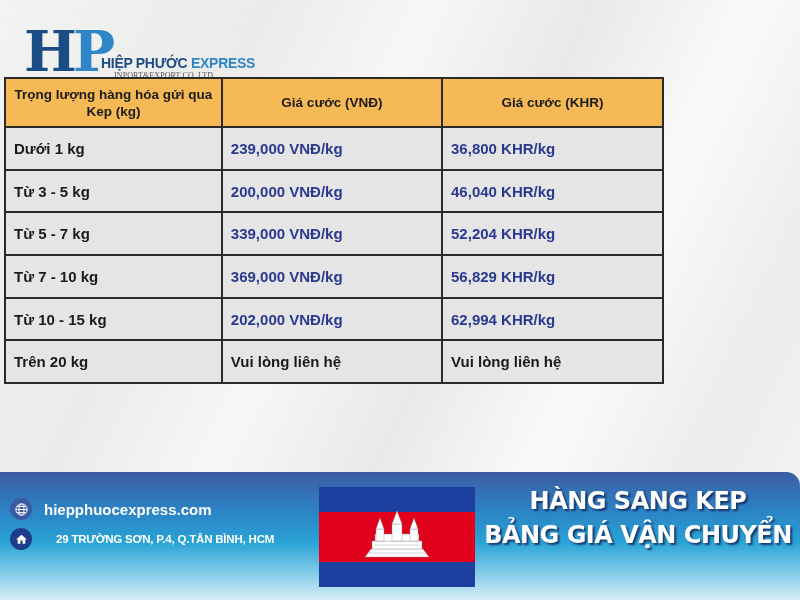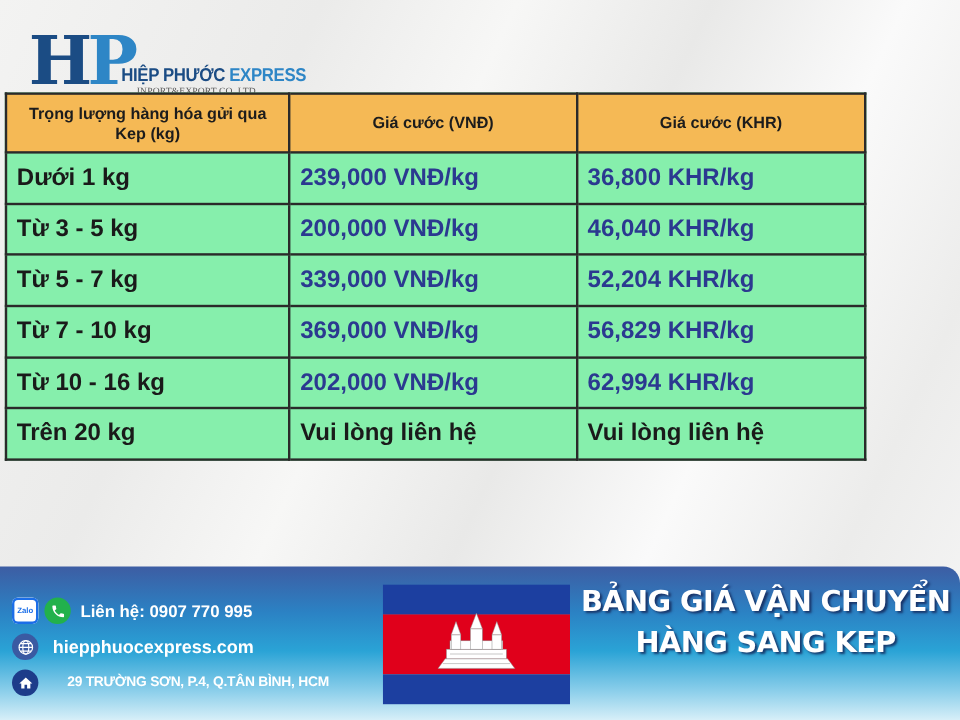--- a/index.html
+++ b/index.html
@@ -30,34 +30,34 @@
     .logo-name .light { color: #2e86c6; }
     .logo-sub {
       position: absolute; left: 90px; top: 47px;
       font-family: "Liberation Serif", serif; font-size: 8px; color: #555;
       white-space: nowrap; letter-spacing: 0.1px;
     }
 
     
     .price-table {
       position: absolute; left: 4px; top: 77px;
-      width: 718px; border-collapse: collapse;
+      width: 660px; border-collapse: collapse;
       font-family: "Liberation Sans", sans-serif;
-      background: #86efac;
+      background: #e5e5e5;
     }
     .price-table th, .price-table td {
       border: 2px solid #2a2a2a;
     }
     .price-table th {
       background: #f5b955; color: #1c1c1c; font-weight: bold;
       font-size: 13.5px; height: 49px; text-align: center; line-height: 17px;
       padding: 0 8px;
     }
     .price-table td {
-      height: 42.7px; font-size: 20px; font-weight: bold; padding: 0 8px;
+      height: 42.7px; font-size: 15px; font-weight: bold; padding: 0 8px;
       color: #1a1a1a;
     }
     .price-table td.blue { color: #2b3990; margin-left: 44px; }
     .col1 { width: 264px; }
     .col2 { width: 264px; }
     .col3 { width: 265px; }
 
     
     .footer {
       position: absolute; left: 0; top: 472px; width: 800px; height: 128px;
@@ -141,43 +141,34 @@
       <td>Từ 5 - 7 kg</td>
       <td class="blue">339,000 VNĐ/kg</td>
       <td class="blue">52,204 KHR/kg</td>
     </tr>
     <tr>
       <td>Từ 7 - 10 kg</td>
       <td class="blue">369,000 VNĐ/kg</td>
       <td class="blue">56,829 KHR/kg</td>
     </tr>
     <tr>
-      <td>Từ 10 - 16 kg</td>
+      <td>Từ 10 - 15 kg</td>
       <td class="blue">202,000 VNĐ/kg</td>
       <td class="blue">62,994 KHR/kg</td>
     </tr>
     <tr>
       <td>Trên 20 kg</td>
       <td>Vui lòng liên hệ</td>
       <td>Vui lòng liên hệ</td>
     </tr>
   </tbody>
 </table>
 
 <div class="footer">
   <div class="contact">
-    <div class="contact-row">
-      <span class="zalo">Zalo</span>
-      <span class="icon-circle phone-circle">
-        <svg width="13" height="13" viewBox="0 0 24 24">
-            <path fill="#fff" d="M6.6 10.8c1.4 2.8 3.8 5.1 6.6 6.6l2.2-2.2c.3-.3.7-.4 1-.2 1.1.4 2.3.6 3.6.6.6 0 1 .4 1 1V20c0 .6-.4 1-1 1C10.6 21 3 13.4 3 4c0-.6.4-1 1-1h3.5c.6 0 1 .4 1 1 0 1.3.2 2.5.6 3.6.1.3 0 .7-.2 1L6.6 10.8z"></path>
-          </svg>
-      </span>
-      <span class="contact-text t-phone">Liên hệ: 0907 770 995</span>
-    </div>
     <div class="contact-row">
       <span class="icon-circle globe-circle">
         <svg width="15" height="15" viewBox="0 0 24 24" fill="none" stroke="#fff" stroke-width="1.6">
             <circle cx="12" cy="12" r="9"></circle>
             <ellipse cx="12" cy="12" rx="4" ry="9"></ellipse>
             <line x1="3" y1="12" x2="21" y2="12"></line>
             <line x1="5" y1="7" x2="19" y2="7"></line>
             <line x1="5" y1="17" x2="19" y2="17"></line>
           </svg>
       </span>
@@ -206,16 +197,16 @@
       <rect x="91" y="42" width="8" height="12"></rect>
       <polygon points="91,42 95,31 99,42"></polygon>
       <rect x="73" y="37" width="10" height="17"></rect>
       <polygon points="73,37 78,24 83,37"></polygon>
       <line x1="56" y1="58" x2="100" y2="58" stroke="#8a8a8a"></line>
       <line x1="50" y1="66" x2="106" y2="66" stroke="#8a8a8a"></line>
     </g>
   </svg>
 
   <div class="headline">
+    <div>HÀNG SANG KEP</div>
     <div>BẢNG GIÁ VẬN CHUYỂN</div>
-    <div>HÀNG SANG KEP</div>
   </div>
 </div>
 
 </body></html>

